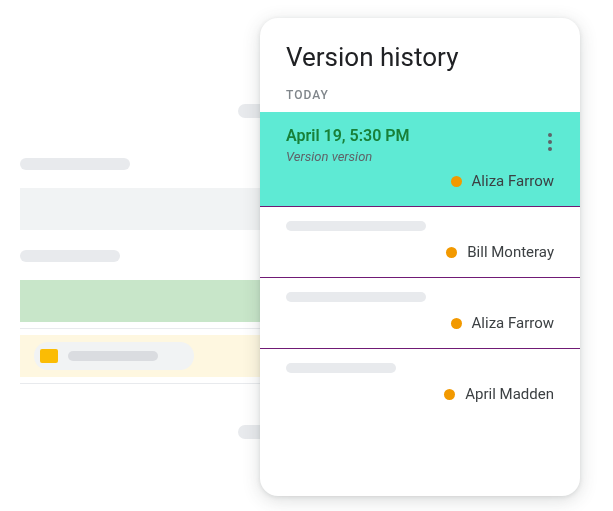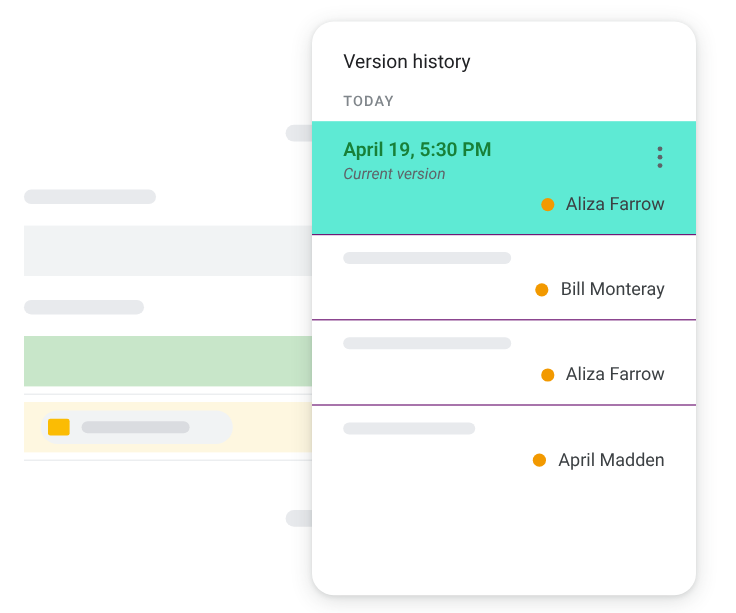--- a/index.html
+++ b/index.html
@@ -76,21 +76,21 @@
       left: 260px;
       top: 18px;
       width: 320px;
       height: 478px;
       background: #ffffff;
       border-radius: 18px;
       box-shadow: 0 4px 18px rgba(60,64,67,0.18), 0 1px 4px rgba(60,64,67,0.12);
       overflow: hidden;
     }
     .panel-title {
-      font-size: 16px;
+      font-size: 26px;
       color: #202124;
       padding: 24px 26px 10px 26px;
       font-weight: 400;
     }
     .section-label {
       font-size: 12px;
       letter-spacing: 1px;
       color: #80868b;
       padding: 6px 32px 10px 26px;
       font-weight: 500;
@@ -178,21 +178,21 @@
 
 <div class="float-pill" style="left:238px;top:104px;width:40px"></div>
 <div class="float-pill" style="left:238px;top:425px;width:40px"></div>
 
 <div class="panel">
   <div class="panel-title">Version history</div>
   <div class="section-label">TODAY</div>
 
   <div class="entry current">
     <div class="entry-time">April 19, 5:30 PM</div>
-    <div class="entry-sub">Current version</div>
+    <div class="entry-sub">Version version</div>
     <div class="editor-row">
       <div class="dot" style="background:#f29900"></div>
       <div class="editor-name">Aliza Farrow</div>
     </div>
     <div class="kebab">
       <span></span>
         <span></span>
         <span></span>
     </div>
   </div>

